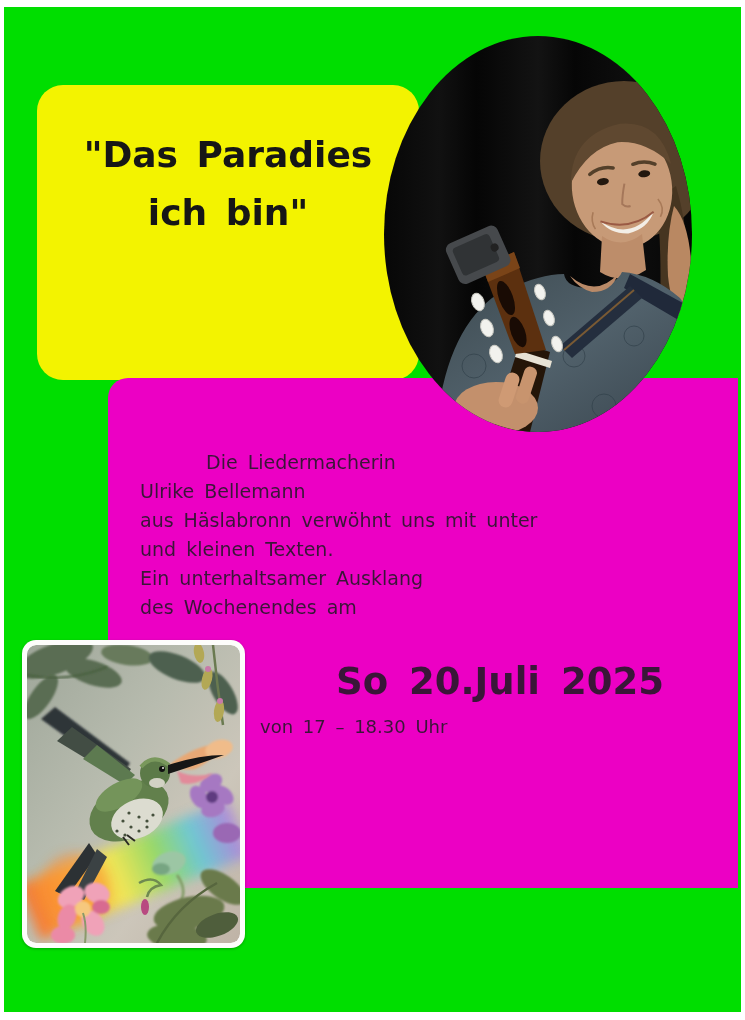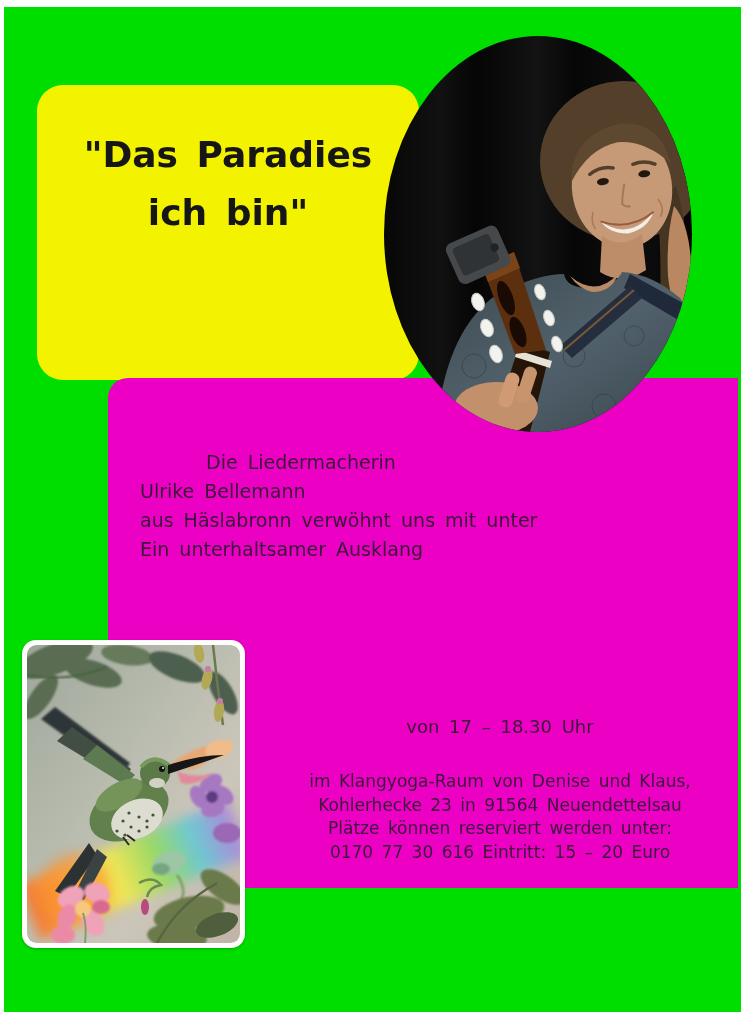--- a/index.html
+++ b/index.html
@@ -13,21 +13,21 @@
               word-spacing:6px;}
   .event-panel{position:absolute;left:108px;top:378px;width:630px;height:510px;
                background:var(--magenta,#ec00c4);border-radius:20px 0 0 20px;}
   .intro{position:absolute;left:140px;top:448px;width:580px;font-size:19px;line-height:29px;
          color:var(--ink-purple,#3a1638);word-spacing:4px;}
   .intro .line{}
   .intro .line.first{text-align:left;padding-left:66px;}
   .event-date{position:absolute;left:260px;top:660px;width:480px;text-align:center;
               font-size:37px;line-height:44px;font-weight:bold;color:var(--ink-purple,#3a1638);
               word-spacing:8px;}
-  .event-time{position:absolute;left:260px;top:714px;width:480px;text-align:center;
+  .event-time{position:absolute;left:260px;top:714px;width:480px;text-align:left;
               font-size:18px;line-height:26px;color:var(--ink-purple,#3a1638);word-spacing:4px;}
   .details{position:absolute;left:260px;top:770px;width:480px;text-align:center;
            font-size:17px;line-height:23.5px;color:var(--ink-purple,#3a1638);word-spacing:3px;}
   .portrait{position:absolute;left:384px;top:36px;width:308px;height:396px;
             border-radius:50%;overflow:hidden;}
   .bird-frame{position:absolute;left:22px;top:640px;width:223px;height:308px;background:#fdfdfb;
               border-radius:14px;padding:5px;box-sizing:border-box;box-shadow:0 1px 3px rgba(0,0,0,.25);}
   .bird-frame svg{display:block;border-radius:9px;}
 </style>
 </head>
@@ -42,31 +42,28 @@
       <div>ich bin"</div>
     </div>
   </div>
 
   <div class="event-panel"></div>
 
   <div class="intro">
     <div class="line first">Die Liedermacherin</div>
     <div class="line">Ulrike Bellemann</div>
     <div class="line">aus Häslabronn verwöhnt uns mit unter</div>
+    <div class="line">und kleinen Texten.</div>
     <div class="line">Ein unterhaltsamer Ausklang</div>
-  </div>
-
+    <div class="line">des Wochenendes am</div>
+  </div>
+
+  <div class="event-date">So 20.Juli 2025</div>
   <div class="event-time">von 17 – 18.30 Uhr</div>
 
-  <div class="details">
-    <div>im Klangyoga-Raum von Denise und Klaus,</div>
-    <div>Kohlerhecke 23 in 91564 Neuendettelsau</div>
-    <div>Plätze können reserviert werden unter:</div>
-    <div>0170 77 30 616 Eintritt: 15 – 20 Euro</div>
-  </div>
 
   <div class="portrait">
     <svg viewBox="0 0 308 396" width="308" height="396" xmlns="http://www.w3.org/2000/svg">
       <defs>
         <linearGradient id="curt" x1="0" y1="0" x2="1" y2="0">
           <stop offset="0" stop-color="#070707"></stop>
             <stop offset=".18" stop-color="#111111"></stop>
           <stop offset=".3" stop-color="#050505"></stop>
             <stop offset=".5" stop-color="#131313"></stop>
           <stop offset=".62" stop-color="#060606"></stop>

